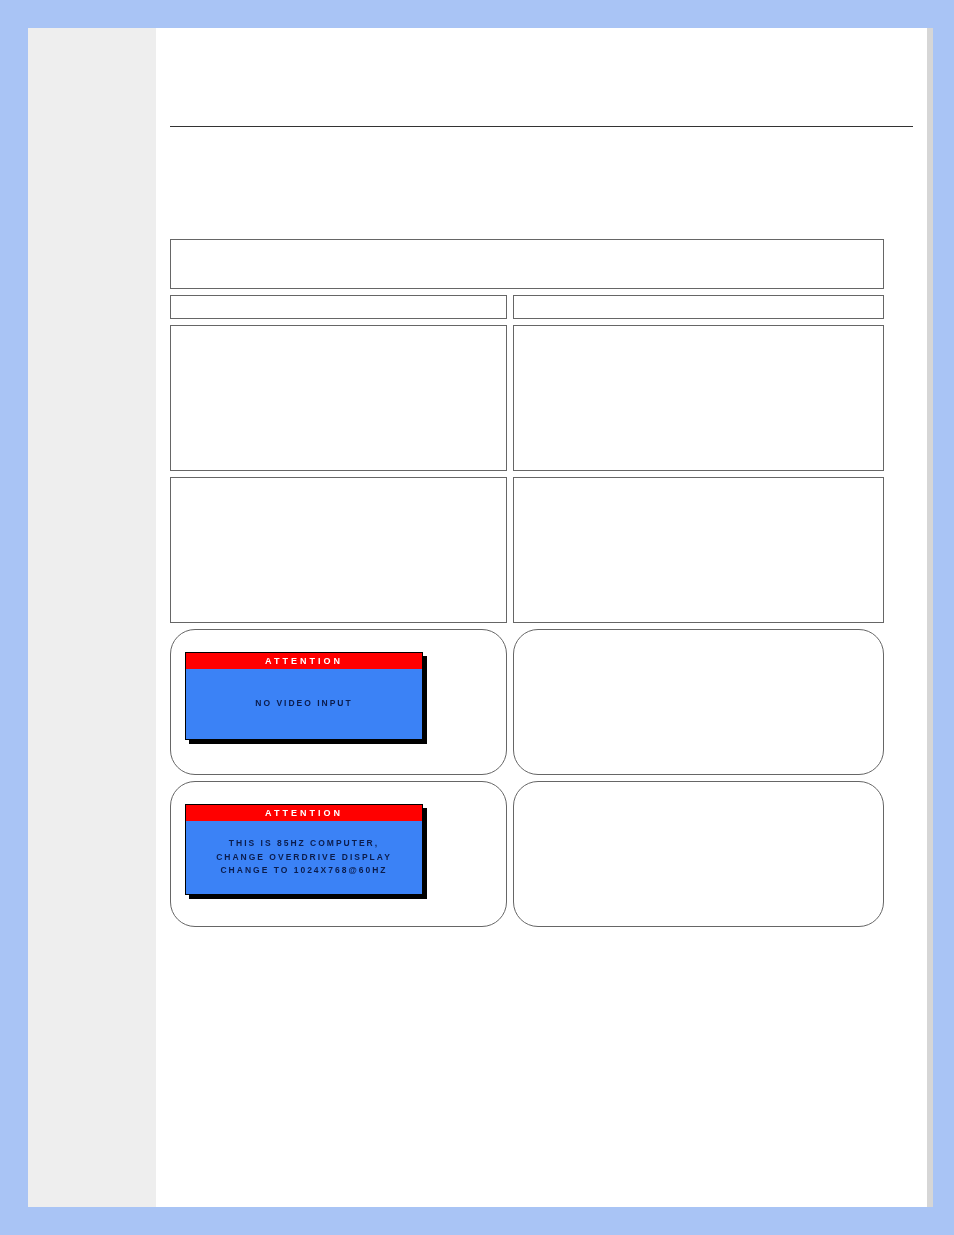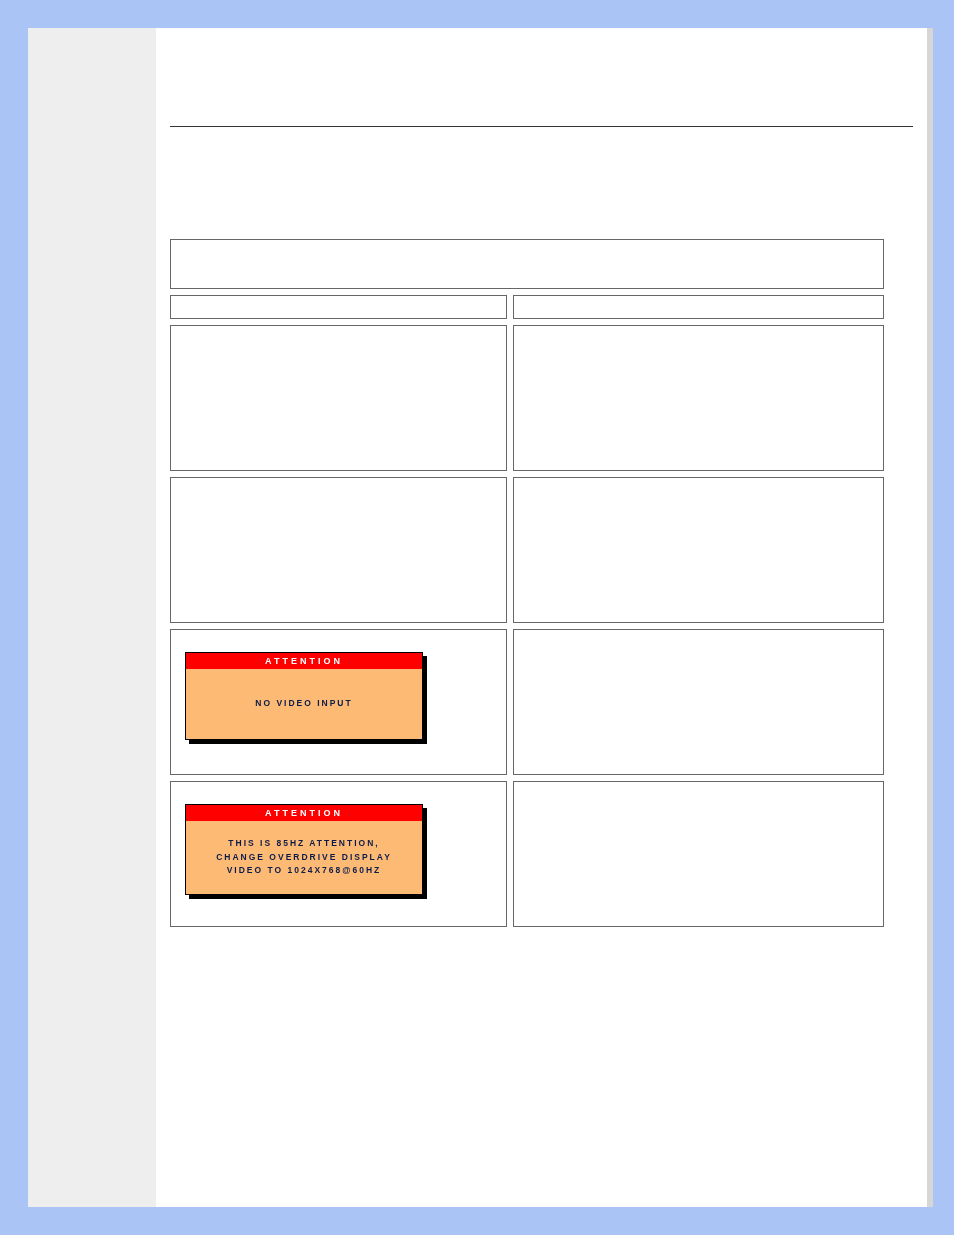--- a/index.html
+++ b/index.html
@@ -77,20 +77,21 @@
     height: 24px;
   }
 
   tr.row-big td {
     height: 146px;
   }
 
   tr.row-mid td {
     height: 146px;
     padding: 18px 14px 10px 14px;
+    border-radius: 25px;
   }
 
   td.left-col-td {
     width: 336px;
   }
 
   td.right-col-td {
     width: 370px;
   }
 
@@ -106,21 +107,21 @@
     color: #fff;
     text-align: center;
     font-size: 9px;
     font-weight: bold;
     letter-spacing: 3px;
     padding: 3px 0;
     font-family: Arial, sans-serif;
   }
 
   .attention-body {
-    background: #fdba74;
+    background: #3b82f6;
     color: #0b1c4c;
     text-align: center;
     font-size: 8.5px;
     font-weight: bold;
     letter-spacing: 2px;
     padding: 16px 6px;
     line-height: 1.6;
     font-family: Arial, sans-serif;
   }
 
@@ -163,23 +164,23 @@
               <div class="attention-body single">NO VIDEO INPUT</div>
             </div>
           </td>
           <td class="right-col-td"></td>
         </tr>
         <tr class="row-mid">
           <td class="left-col-td">
             <div class="attention-box">
               <div class="attention-title">ATTENTION</div>
               <div class="attention-body">
-                <span>THIS IS 85HZ ATTENTION,</span><br>
+                <span>THIS IS 85HZ COMPUTER,</span><br>
                 <span>CHANGE OVERDRIVE DISPLAY</span><br>
-                <span>VIDEO TO 1024X768@60HZ</span>
+                <span>CHANGE TO 1024X768@60HZ</span>
               </div>
             </div>
           </td>
           <td class="right-col-td"></td>
         </tr>
       </tbody>
         </table>
 
     </div>
   </div>

